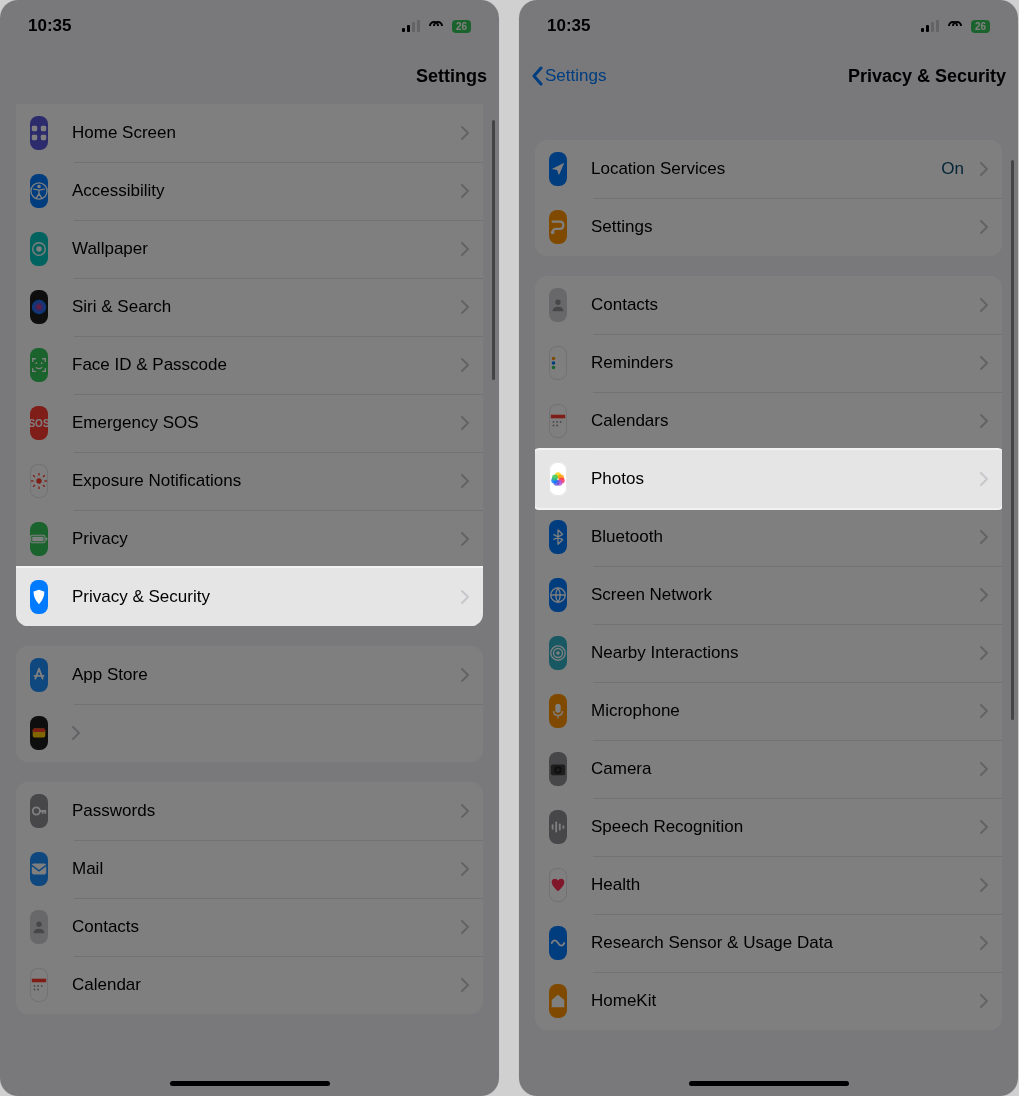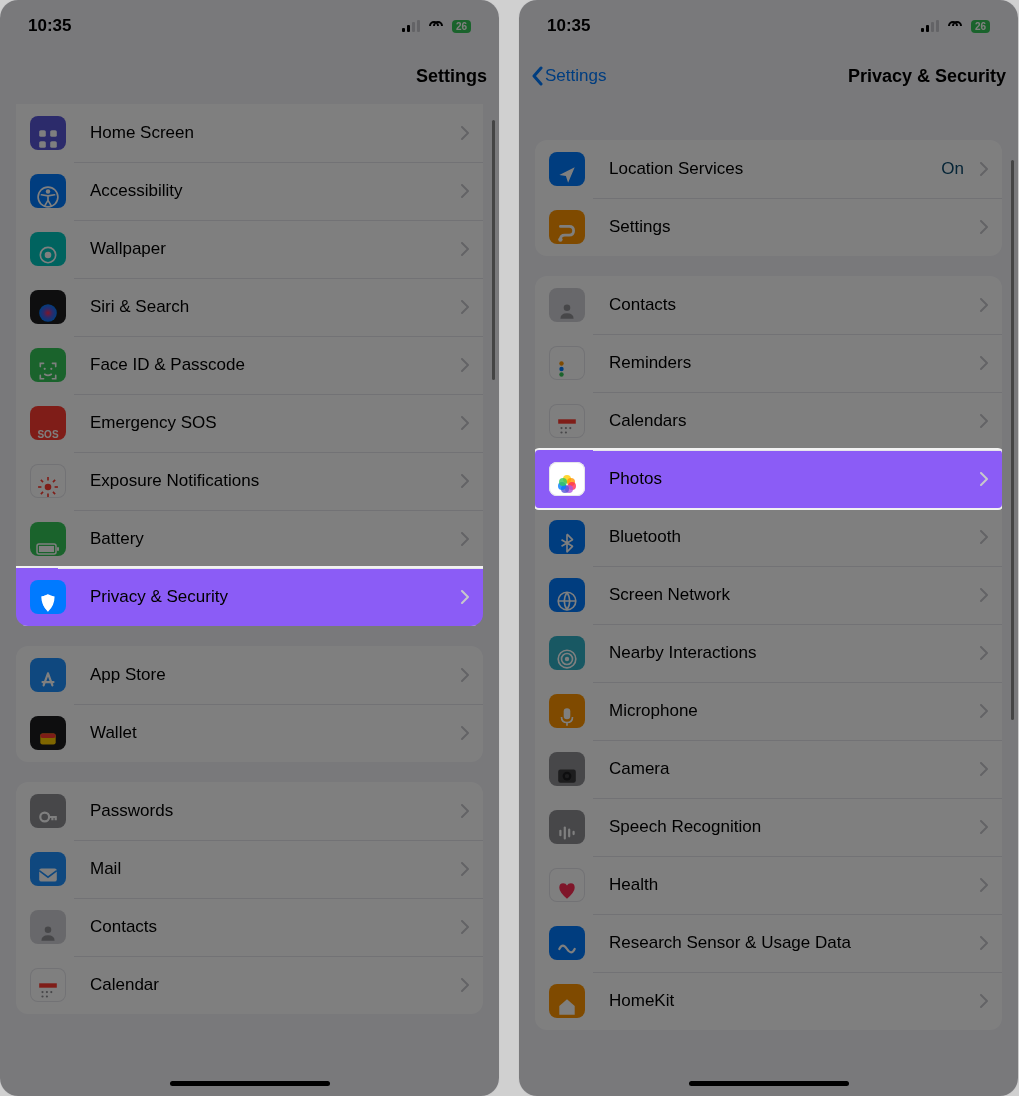--- a/index.html
+++ b/index.html
@@ -81,38 +81,38 @@
   .row + .row::before {
     content: "";
     position: absolute;
     left: 58px;
     right: 0;
     top: 0;
     height: 1px;
     background: #e5e5ea;
   }
   .icon-box {
-    width: 36px;
+    width: 18px;
     height: 34px;
     border-radius: 8px;
     margin-right: 14px;
     flex: none;
     display: flex;
-    align-items: flex-end;
+    align-items: center;
     justify-content: center;
     color: #fff;
     font-size: 18px;
   }
   .row-label { font-size: 17px; flex: 1; }
   .row-value { color: #0c4a6e; font-size: 17px; margin-right: 6px; }
   .chevron { color: #c7c7cc; flex:none; }
   .highlight {
     position: relative;
     z-index: 20;
-    background: #8b5cf6;
+    background: #e5e5e5;
     border-radius: 4px;
     box-shadow: 0 0 0 2px rgba(255,255,255,0.9);
   }
   
   .highlight-wide {
     margin: 0 -16px;
     padding: 0 30px;
     border-radius: 8px;
   }
   .home-indicator {
@@ -265,21 +265,21 @@
           </svg>
         </div>
         <div class="row">
           <div class="icon-box" style="background:#34c759;">
             <svg width="24" height="14" viewBox="0 0 24 14">
               <rect x="1" y="2" width="19" height="10" rx="2" fill="none" stroke="#fff" stroke-width="1.5"></rect>
               <rect x="21" y="5" width="2" height="4" rx="1" fill="#fff"></rect>
               <rect x="3" y="4" width="15" height="6" fill="#fff"></rect>
             </svg>
           </div>
-          <span class="row-label">Battery</span>
+          <span class="row-label">Privacy</span>
           <svg class="chevron" width="8" height="14" viewBox="0 0 8 14">
             <path d="M1 1 L7 7 L1 13" fill="none" stroke="#c7c7cc" stroke-width="2" stroke-linecap="round" stroke-linejoin="round"></path>
           </svg>
         </div>
         <div class="row highlight highlight-wide">
           <div class="icon-box" style="background:#007aff;">
             <svg width="22" height="22" viewBox="0 0 20 20">
               <path d="M10 2 L10 18 M10 2 Q5 4 4 4 Q4 12 10 18 Q16 12 16 4 Q15 4 10 2" fill="#fff"></path>
               <path d="M10 2 L10 18 Q4 12 4 4 Q5 4 10 2" fill="#fff" opacity="0.6"></path>
             </svg>
@@ -302,21 +302,20 @@
             <path d="M1 1 L7 7 L1 13" fill="none" stroke="#c7c7cc" stroke-width="2" stroke-linecap="round" stroke-linejoin="round"></path>
           </svg>
         </div>
         <div class="row">
           <div class="icon-box" style="background:#1c1c1e;">
             <svg width="22" height="22" viewBox="0 0 20 20">
               <rect x="3" y="5" width="14" height="10" rx="2" fill="#ffcc00"></rect>
               <rect x="3" y="5" width="14" height="4" rx="2" fill="#ff3b30"></rect>
             </svg>
           </div>
-          <span class="row-label">Wallet</span>
           <svg class="chevron" width="8" height="14" viewBox="0 0 8 14">
             <path d="M1 1 L7 7 L1 13" fill="none" stroke="#c7c7cc" stroke-width="2" stroke-linecap="round" stroke-linejoin="round"></path>
           </svg>
         </div>
       </div>
       <div class="group">
         <div class="row">
           <div class="icon-box" style="background:#8e8e93;">
             <svg width="22" height="22" viewBox="0 0 20 20">
               <circle cx="7" cy="10" r="4" fill="none" stroke="#fff" stroke-width="2"></circle>

